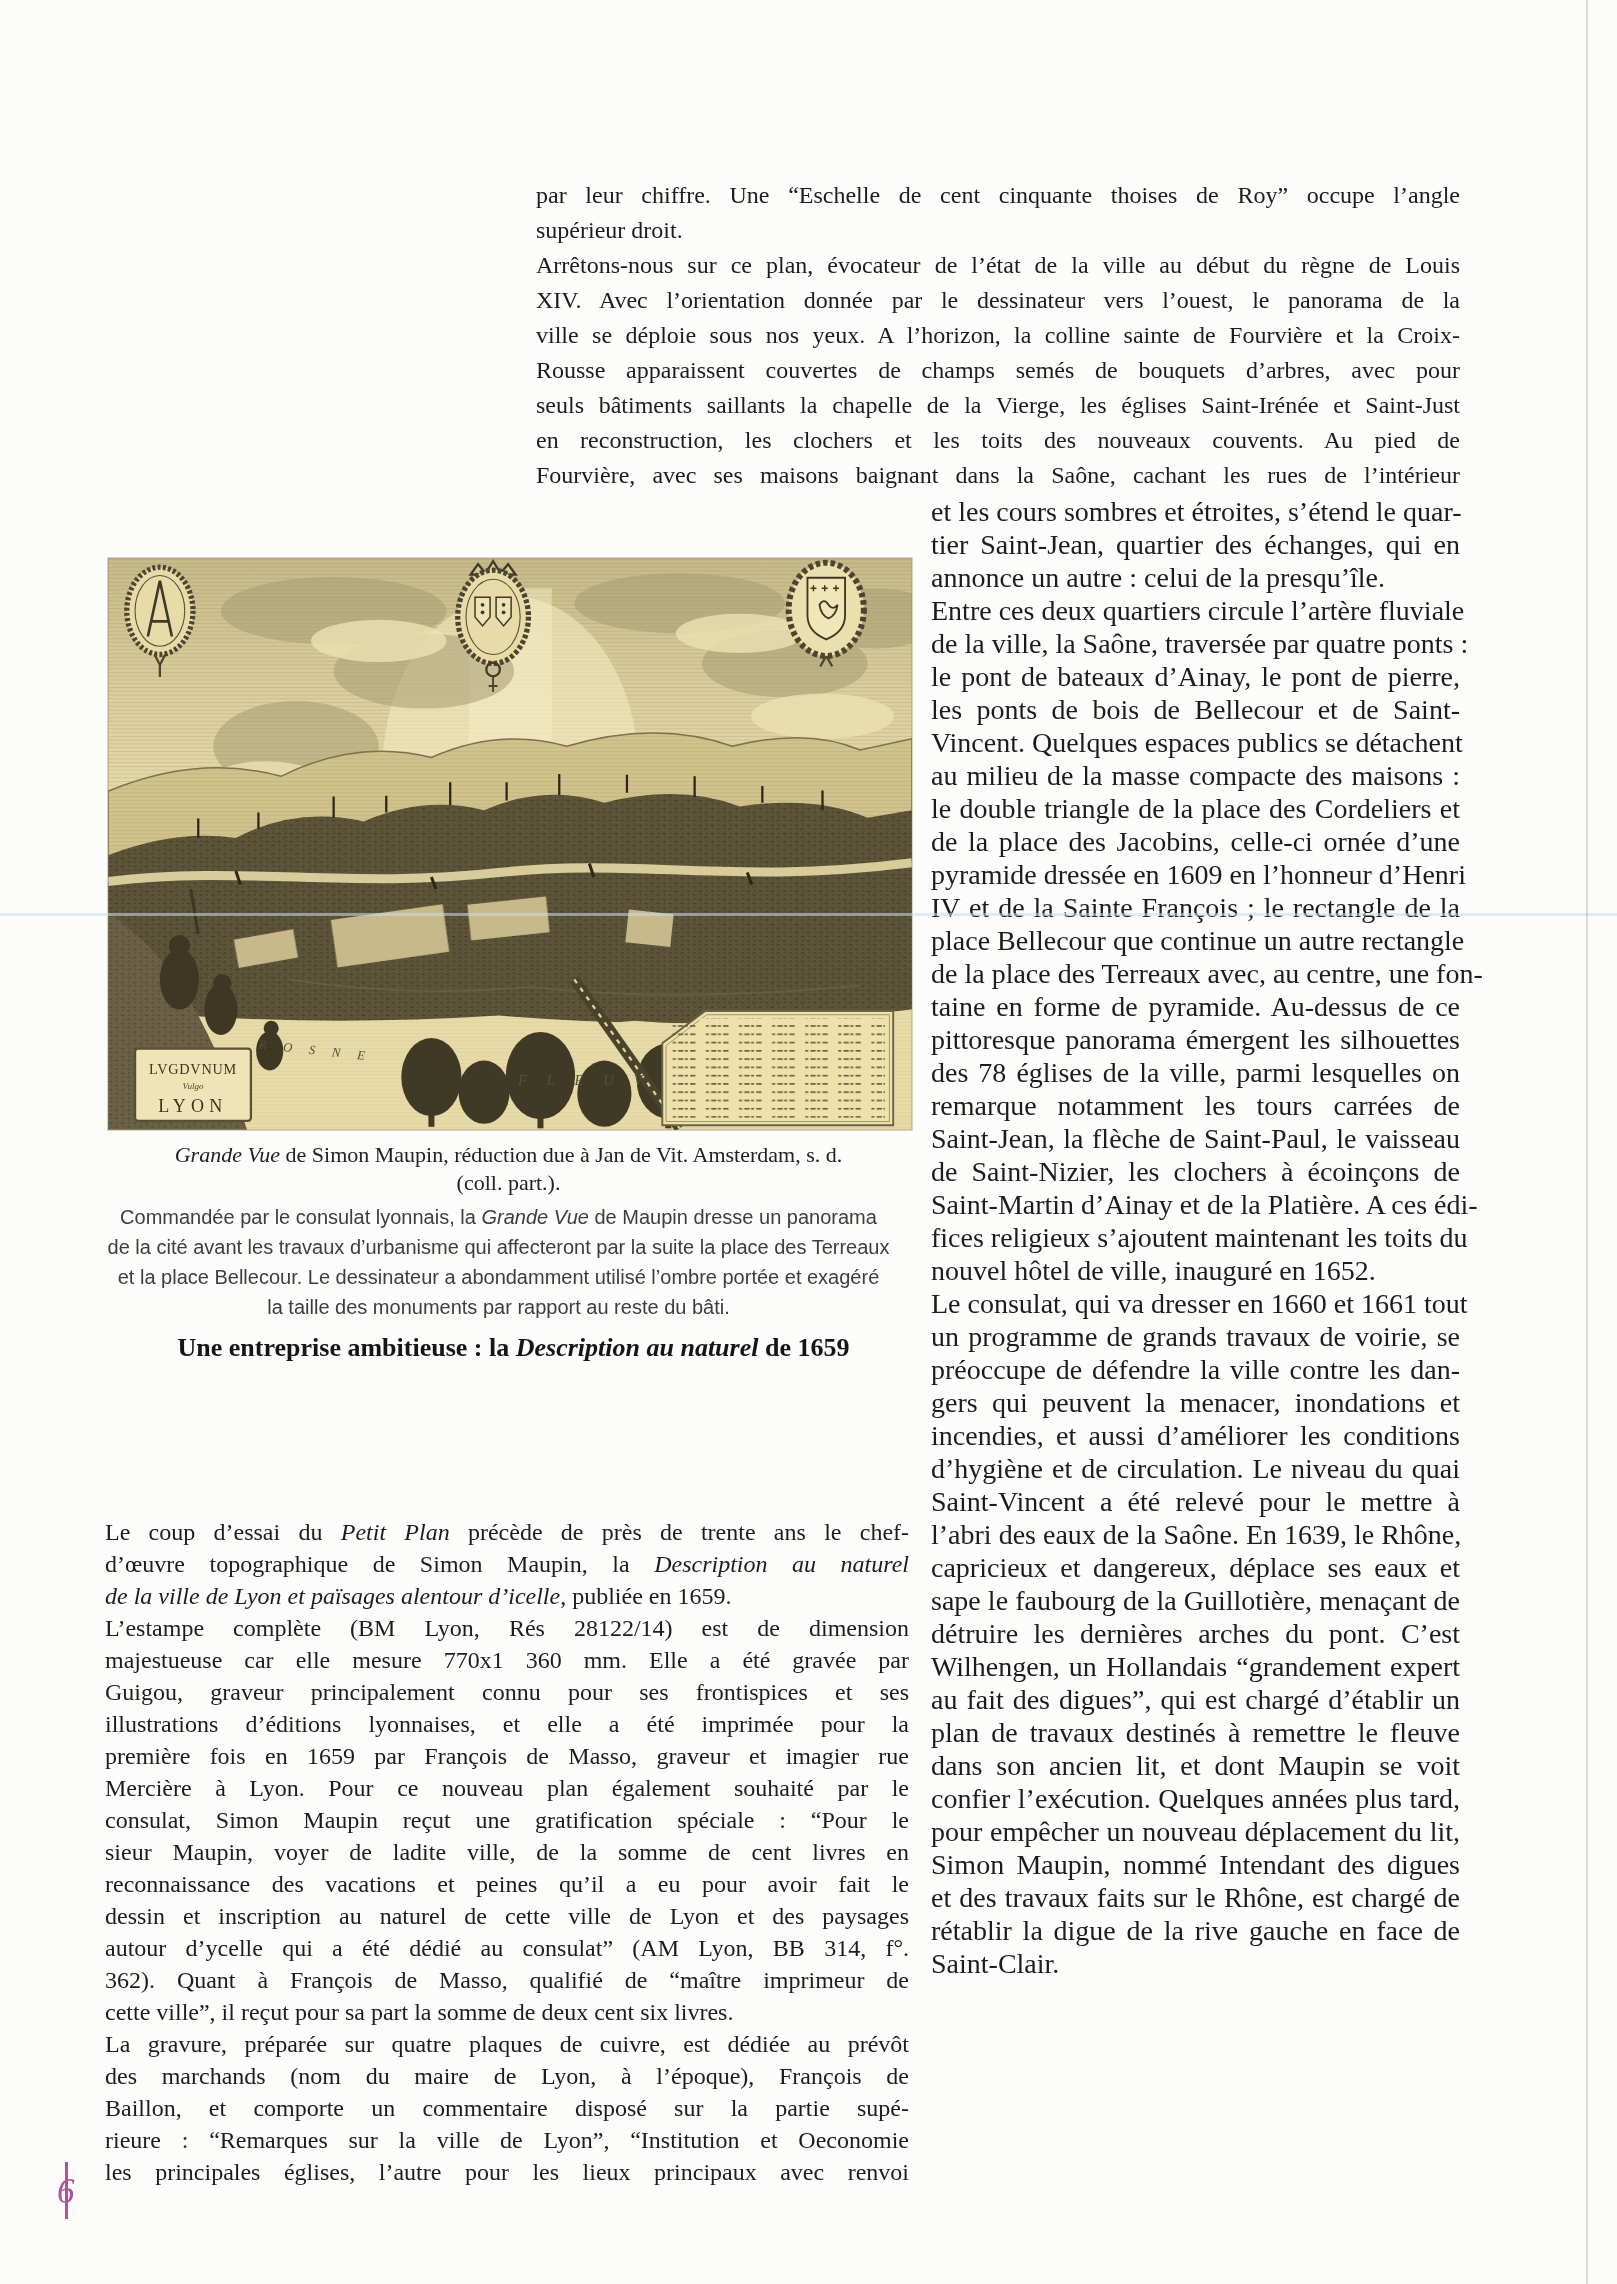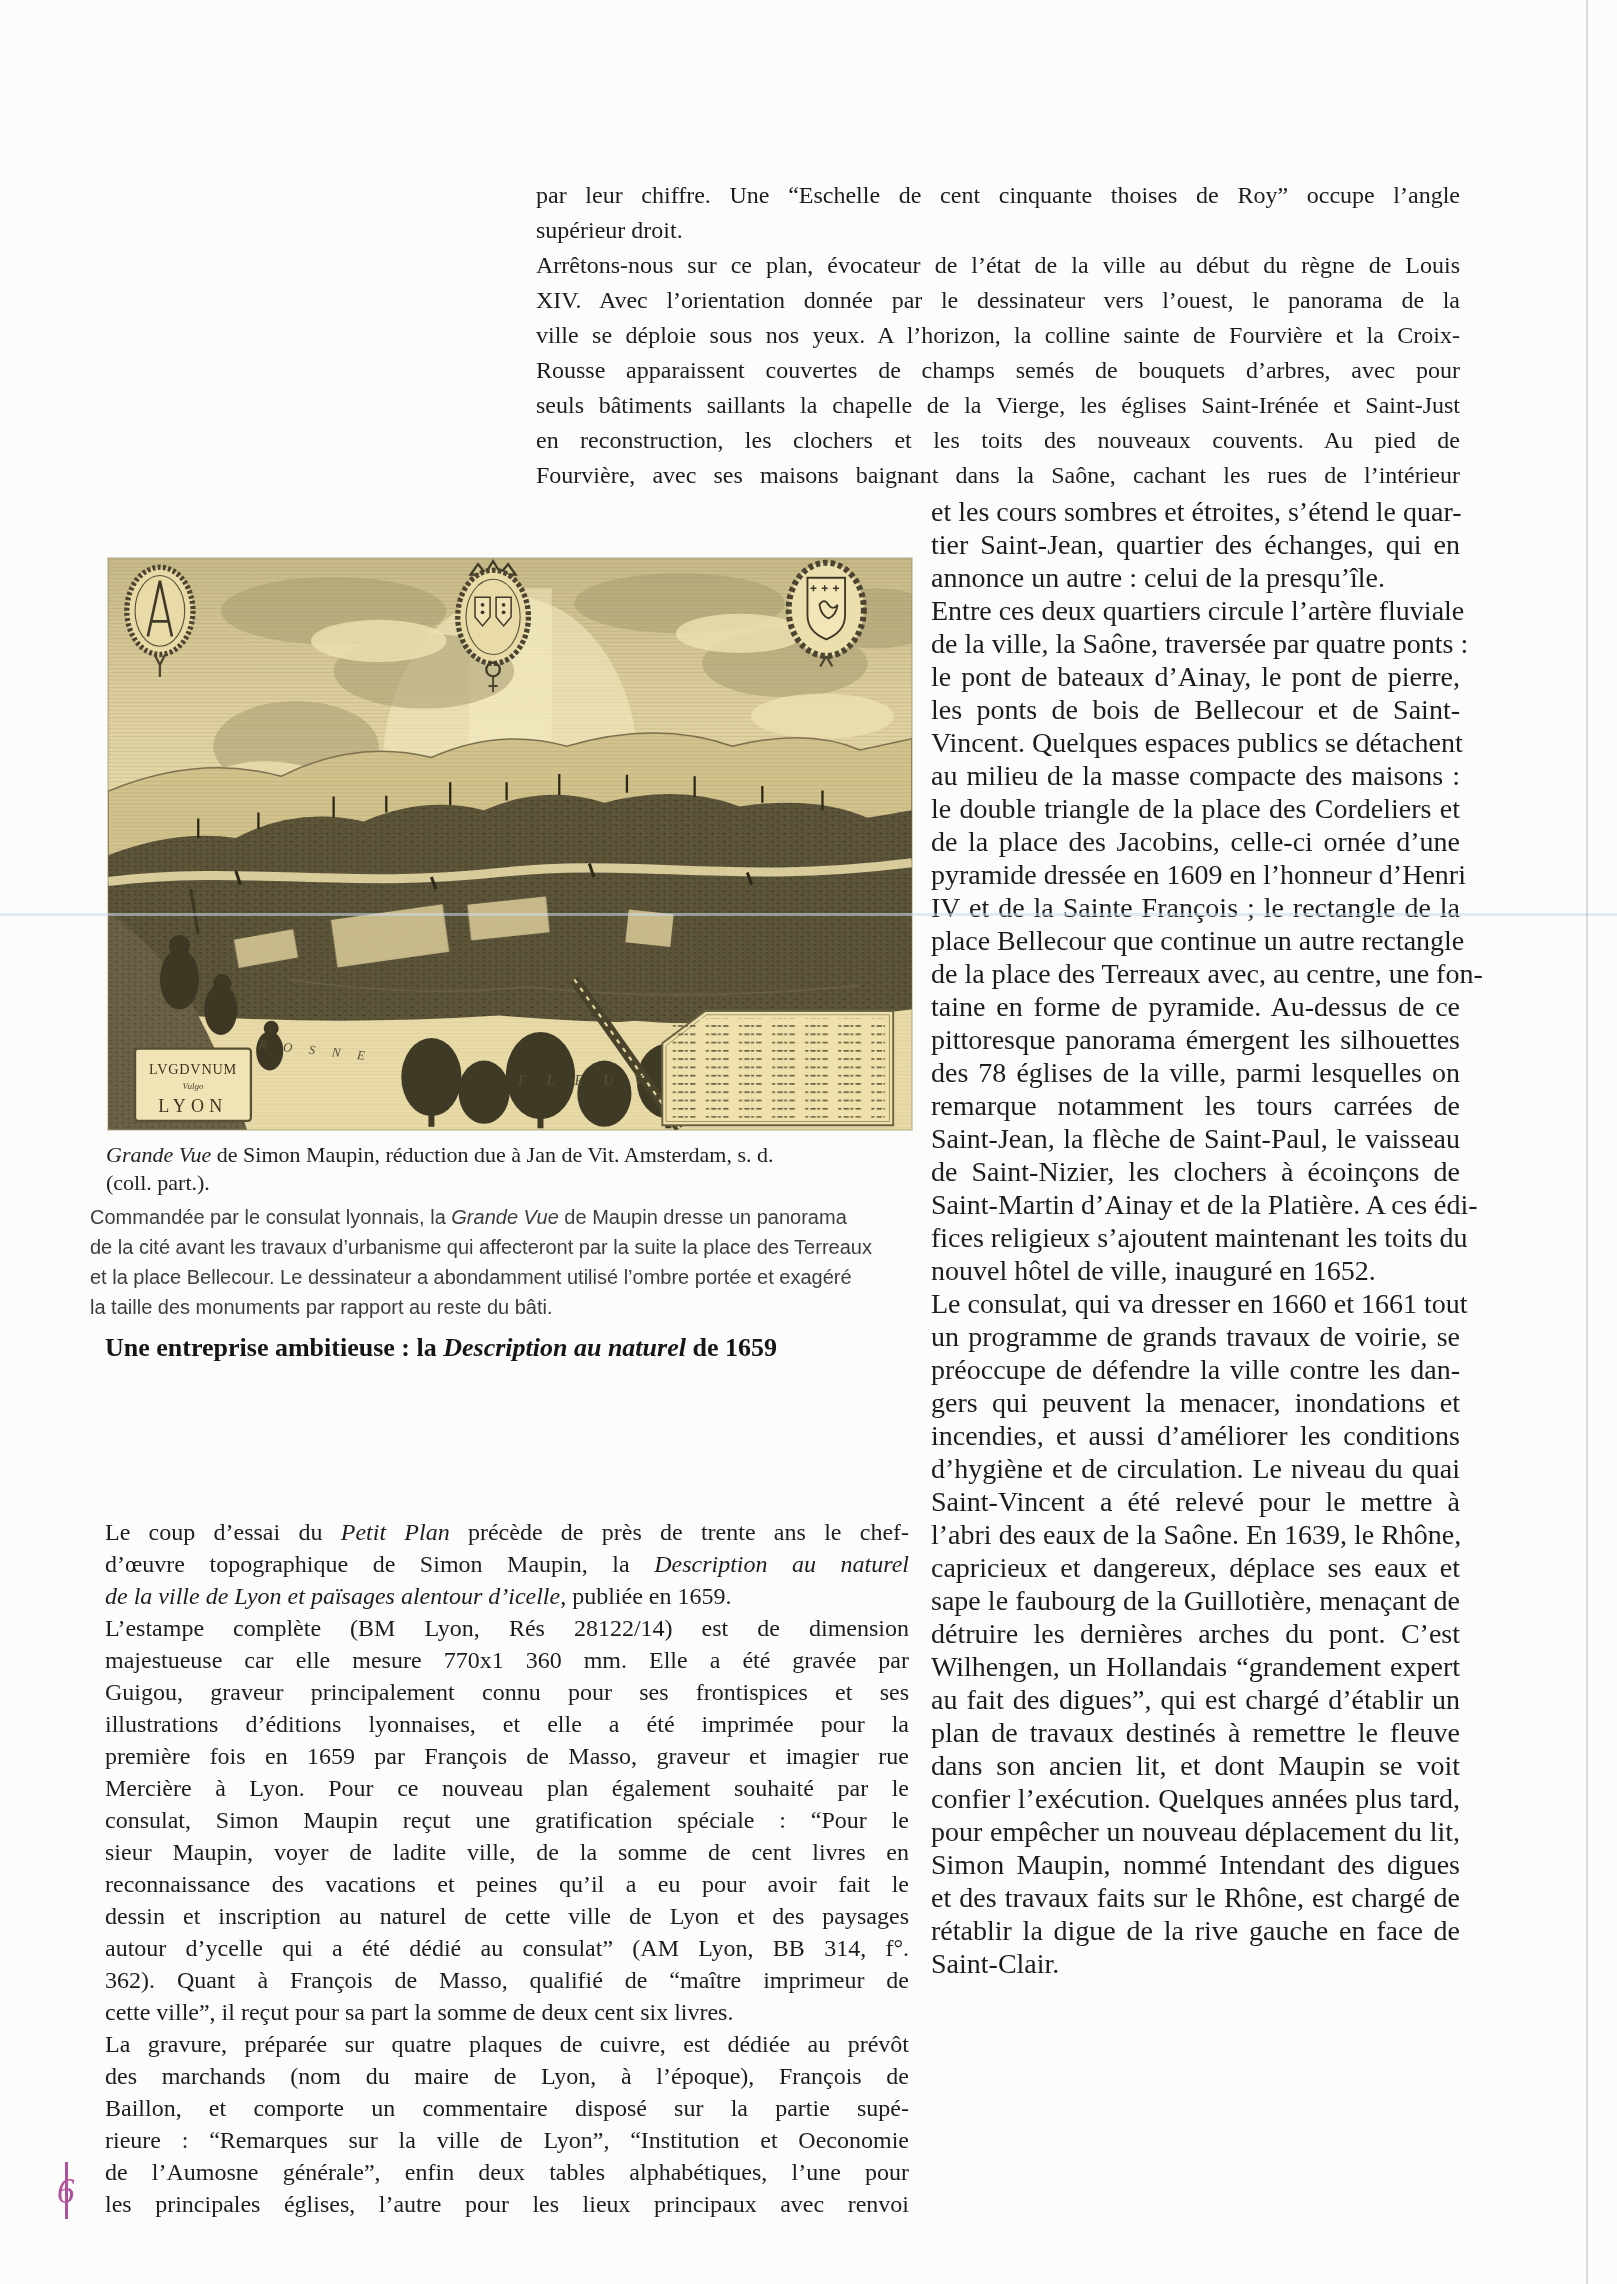--- a/index.html
+++ b/index.html
@@ -6,21 +6,21 @@
   body{
     width:1617px;height:2284px;position:relative;
     background:#fcfcfa;color:#1c1c1c;
     font-family:"Liberation Serif",serif;
     overflow:hidden;
   }
   .abs{position:absolute}
   
   .justify .ln{text-align:justify;text-align-last:justify;white-space:nowrap}
   .justify .ln.last{text-align-last:left}
-  .ragged .ln{text-align:left;white-space:nowrap}
+  .ragged .ln{text-align:center;white-space:nowrap}
   .ln i{font-style:italic}
 
   .top-block{left:536px;top:178px;width:924px;font-size:24px;line-height:35px}
   .right-col{left:931px;top:495px;width:529px;font-size:28px;line-height:33px}
 
   .figure{left:108px;top:558px;width:804px;height:572px;background:#e4d69f;box-shadow:0 0 0 0.8px rgba(120,108,70,.35)}
   .figure svg{display:block}
 
   .caption-title{left:106px;top:1141px;width:805px;font-size:22px;line-height:28px;color:#222}
   .caption-body{left:90px;top:1202px;width:817px;font-size:20px;line-height:30px;
@@ -284,21 +284,20 @@
     <div class="ln">sieur Maupin, voyer de ladite ville, de la somme de cent livres en</div>
     <div class="ln">reconnaissance des vacations et peines qu’il a eu pour avoir fait le</div>
     <div class="ln">dessin et inscription au naturel de cette ville de Lyon et des paysages</div>
     <div class="ln">autour d’ycelle qui a été dédié au consulat” (AM Lyon, BB 314, f°.</div>
     <div class="ln">362). Quant à François de Masso, qualifié de “maître imprimeur de</div>
     <div class="ln last">cette ville”, il reçut pour sa part la somme de deux cent six livres.</div>
     <div class="ln">La gravure, préparée sur quatre plaques de cuivre, est dédiée au prévôt</div>
     <div class="ln">des marchands (nom du maire de Lyon, à l’époque), François de</div>
     <div class="ln">Baillon, et comporte un commentaire disposé sur la partie supé-</div>
     <div class="ln">rieure : “Remarques sur la ville de Lyon”, “Institution et Oeconomie</div>
-    <div class="ln">de l’Aumosne générale”, enfin deux tables alphabétiques, l’une pour</div>
     <div class="ln">les principales églises, l’autre pour les lieux principaux avec renvoi</div>
   </div>
 
 <div class="abs pagenum">
   <span class="pn-rule"></span>
   <span class="pn-digit">6</span>
 </div>
 
 <div class="abs scan-h"></div>
 <div class="abs scan-v"></div>

